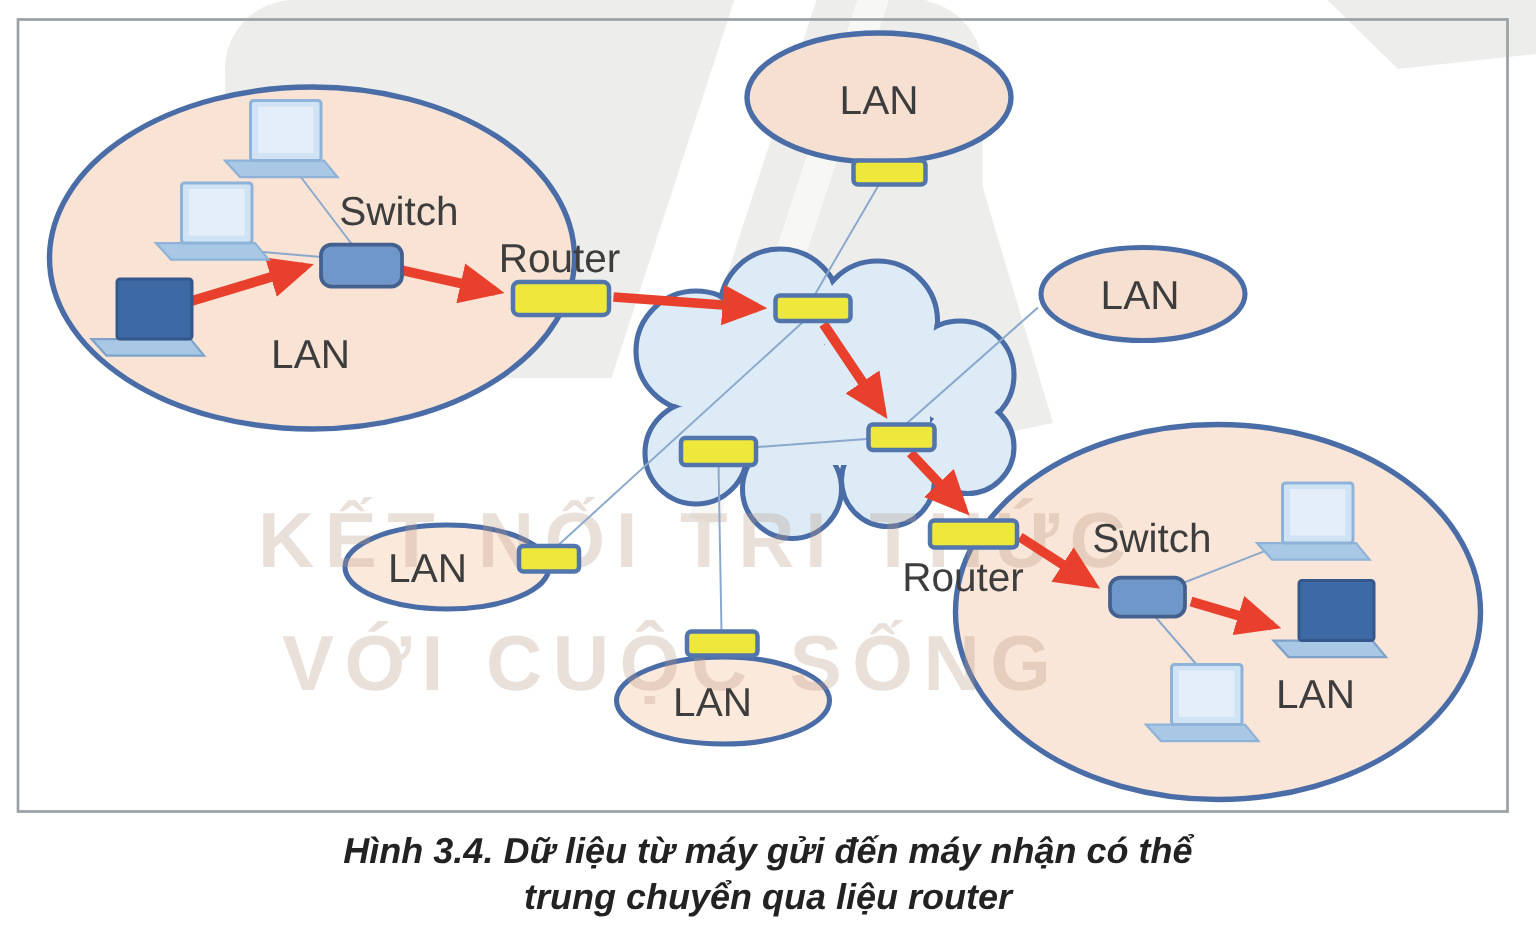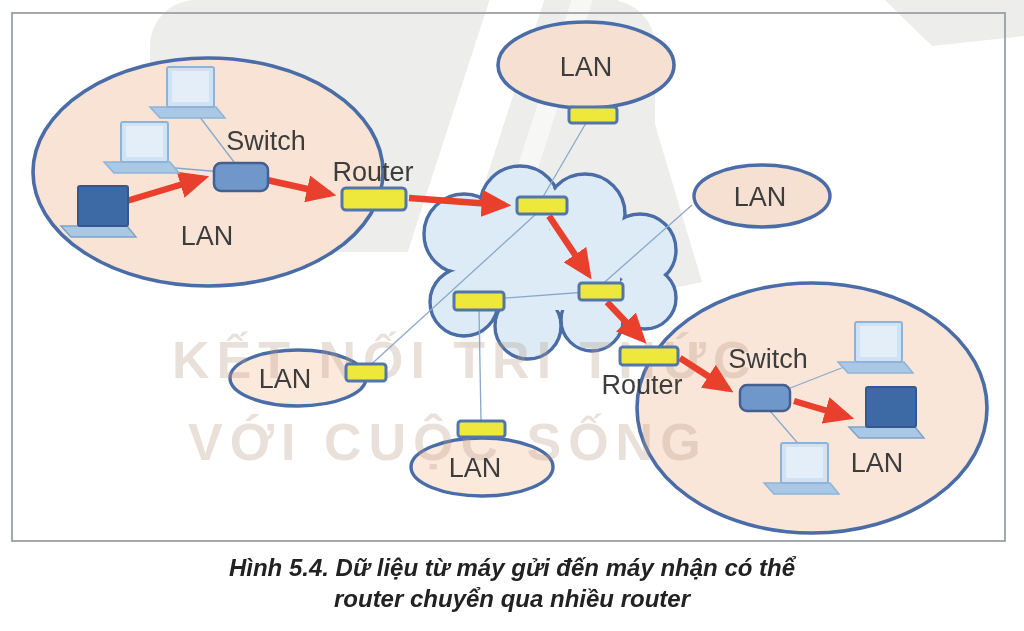--- a/index.html
+++ b/index.html
@@ -144,15 +144,15 @@
   <text x="586" y="76" text-anchor="middle" class="diagram-label">LAN</text>
   <text x="760" y="206" text-anchor="middle" class="diagram-label">LAN</text>
   <text x="285" y="388" text-anchor="middle" class="diagram-label">LAN</text>
   <text x="475" y="477" text-anchor="middle" class="diagram-label">LAN</text>
   <text x="642" y="394" text-anchor="middle" class="diagram-label">Router</text>
   <text x="768" y="368" text-anchor="middle" class="diagram-label">Switch</text>
   <text x="877" y="472" text-anchor="middle" class="diagram-label">LAN</text>
 </svg>
 
 <div class="caption">
-  <div>Hình 5.4. Dữ liệu từ máy gửi đến máy nhận có thể</div>
-  <div>router chuyển qua nhiều router</div>
+  <div>Hình 3.4. Dữ liệu từ máy gửi đến máy nhận có thể</div>
+  <div>trung chuyển qua liệu router</div>
 </div>
 
 </body></html>

